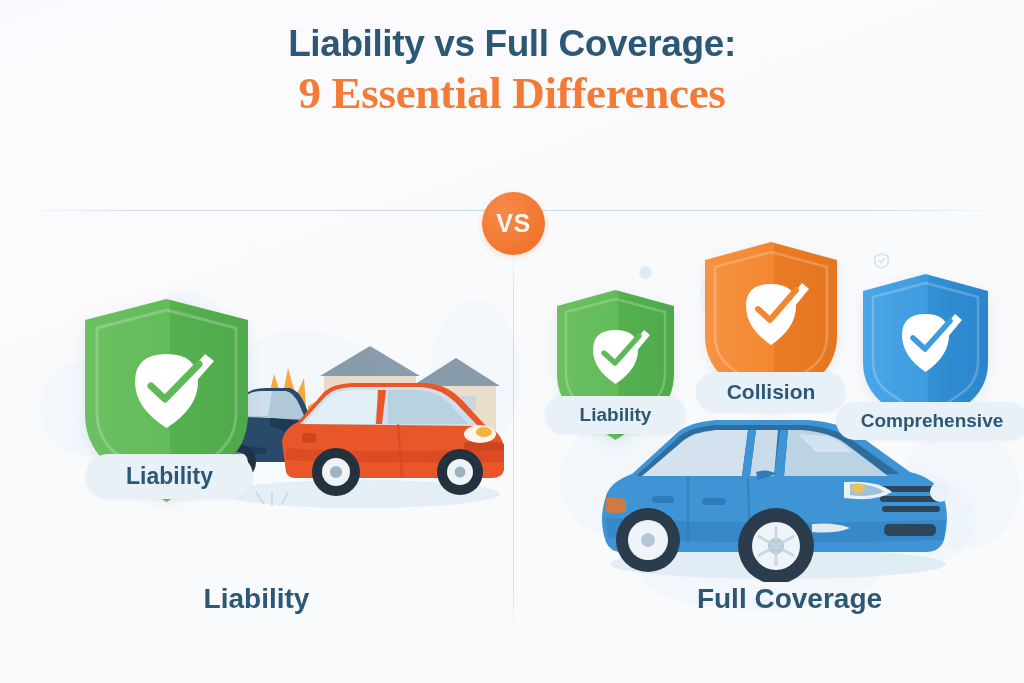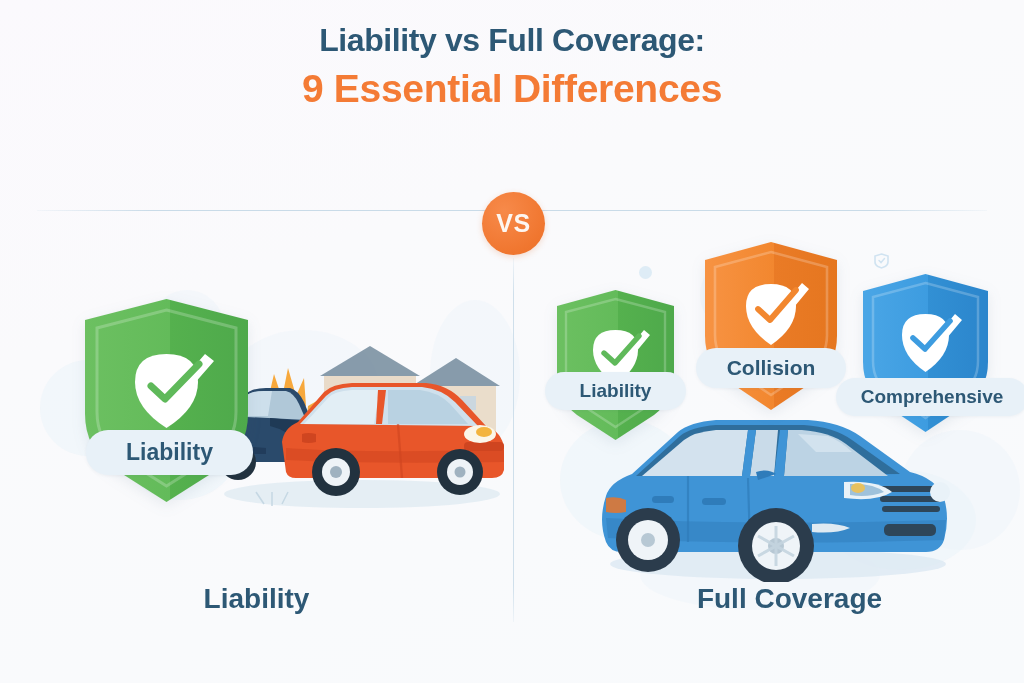--- a/index.html
+++ b/index.html
@@ -19,26 +19,26 @@
   .blob { position: absolute; border-radius: 50%; background: #e8f1f9; opacity: .62; }
   .blob.soft { background: #eaf3fa; opacity: .5; }
   .blob.faint { background: #edf4fa; opacity: .42; }
 
   
   #header {
     position: absolute; left: 0; top: 22px; width: 1024px;
     text-align: center;
   }
   .title-1 {
-    font-size: 32px; font-weight: bold; letter-spacing: -.4px;
+    font-size: 37px; font-weight: bold; letter-spacing: -.4px;
     color: #2d5875; line-height: 1.18; white-space: nowrap;
   }
   .title-2 {
-    font-size: 39px; font-weight: bold; letter-spacing: -.3px;
-    color: #f47b35; line-height: 1.2; margin-top: 6px; white-space: nowrap;
+    font-size: 45px; font-weight: bold; letter-spacing: -.3px;
+    color: #f47b35; line-height: 1.2; margin-top: 0; white-space: nowrap; font-family: Liberation Serif, serif;
   }
 
   
   #hdivider {
     position: absolute; left: 37px; top: 210px; width: 950px; height: 1px;
     background: linear-gradient(90deg, rgba(198,218,232,.15), #c9dbe8 12%, #c9dbe8 88%, rgba(198,218,232,.15));
   }
   #vdivider {
     position: absolute; left: 513px; top: 258px; width: 1px; height: 364px;
     background: linear-gradient(180deg, rgba(200,220,234,.2), #cfdfeb 10%, #cfdfeb 90%, rgba(200,220,234,.2));
@@ -65,20 +65,21 @@
   .shield svg { display: block; width: 100%; height: 100%; }
 
   .pill {
     position: absolute;
     background: #e8f1f8;
     border-radius: 22px;
     display: flex; align-items: center; justify-content: center;
     color: #2d5875; font-weight: bold;
     box-shadow: 0 1px 3px rgba(80,110,140,.07);
     white-space: nowrap;
+    margin-top: 24px;
   }
 
   
   #shield-left { left: 78px; top: 296px; width: 177px; height: 210px; }
   #pill-left { left: 86px; top: 430px; width: 167px; height: 45px; font-size: 23px; }
 
   
   #shield-r1 { left: 552px; top: 288px; width: 127px; height: 154px; }
   #pill-r1   { left: 545px; top: 372px; width: 141px; height: 38px; font-size: 19px; }
 

